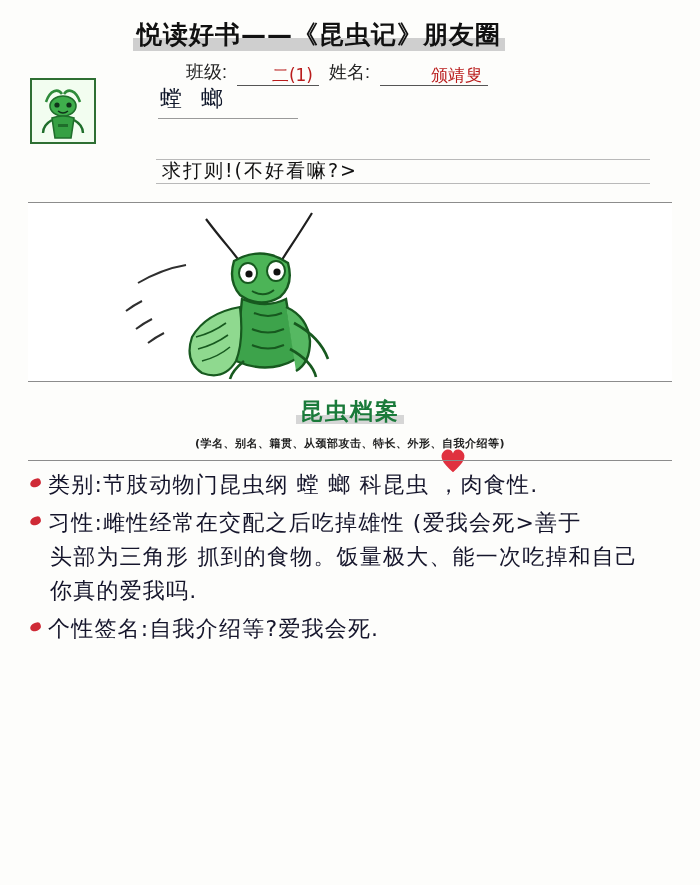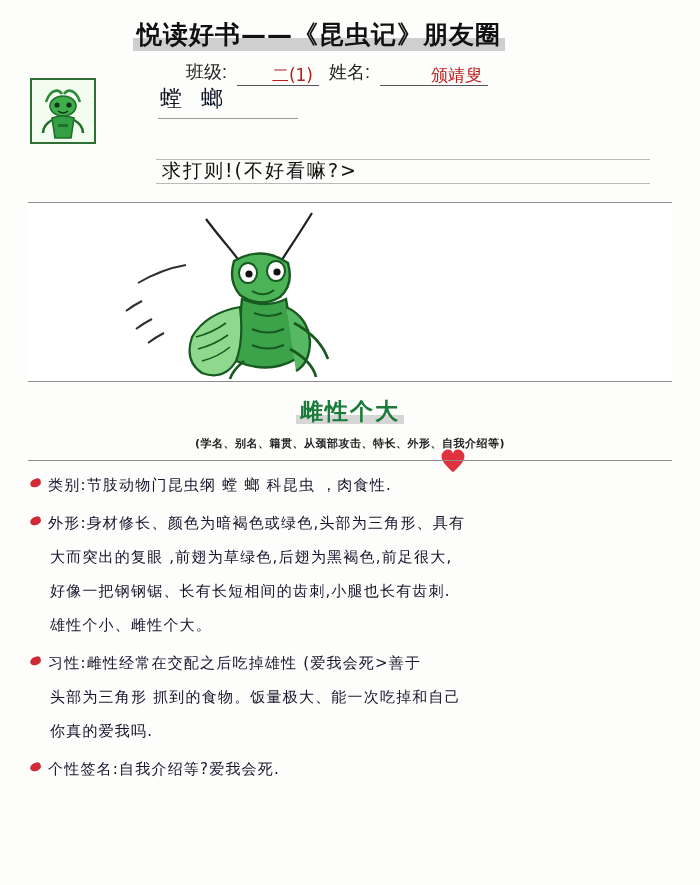--- a/index.html
+++ b/index.html
@@ -201,21 +201,21 @@
     height: 8px;
     background: #cf2a36;
     border-radius: 60% 40% 50% 50%;
     transform: rotate(-18deg);
   }
   .entry-lines {
     padding-left: 18px;
   }
   .hand {
     font-family: "DejaVu Sans", sans-serif;
-    font-size: 15px;
+    font-size: 22px;
     line-height: 34px;
     color: #15152b;
     letter-spacing: 1.2px;
     white-space: nowrap;
   }
   .hand.indent { padding-left: 2px; }
 </style>
 </head>
 <body>
 
@@ -298,44 +298,35 @@
       <path d="M216 158 q-12 10 -14 18" stroke="#17591f" stroke-width="2.6" fill="none"></path>
     </svg>
     <svg class="heart" viewBox="0 0 32 30">
       <path d="M16 28 C4 18, 1 11, 6 6 C10 2, 15 4, 16 8 C17 4, 22 2, 26 6 C31 11, 28 18, 16 28 Z" fill="#e0313f"></path>
     </svg>
   </div>
 
   <div class="sep mid"></div>
 
   <div class="archive-title">
-    <span>雌性个大</span>
+    <span>昆虫档案</span>
   </div>
   <div class="archive-sub">(学名、别名、籍贯、从颈部攻击、特长、外形、自我介绍等)</div>
 
   <div class="sep bottom"></div>
 
   <div class="body-block">
 
     <div class="entry">
       <span class="bullet"></span>
       <div class="entry-lines">
         <div class="hand">类别:节肢动物门昆虫纲 螳 螂 科昆虫 ，肉食性.</div>
       </div>
     </div>
 
-    <div class="entry">
-      <span class="bullet"></span>
-      <div class="entry-lines">
-        <div class="hand">外形:身材修长、颜色为暗褐色或绿色,头部为三角形、具有</div>
-        <div class="hand indent">大而突出的复眼 ,前翅为草绿色,后翅为黑褐色,前足很大,</div>
-        <div class="hand indent">好像一把钢钢锯、长有长短相间的齿刺,小腿也长有齿刺.</div>
-        <div class="hand indent">雄性个小、雌性个大。</div>
-      </div>
-    </div>
 
     <div class="entry">
       <span class="bullet"></span>
       <div class="entry-lines">
         <div class="hand">习性:雌性经常在交配之后吃掉雄性 (爱我会死&gt;善于</div>
         <div class="hand indent">头部为三角形 抓到的食物。饭量极大、能一次吃掉和自己</div>
         <div class="hand indent">你真的爱我吗.</div>
       </div>
     </div>
 

